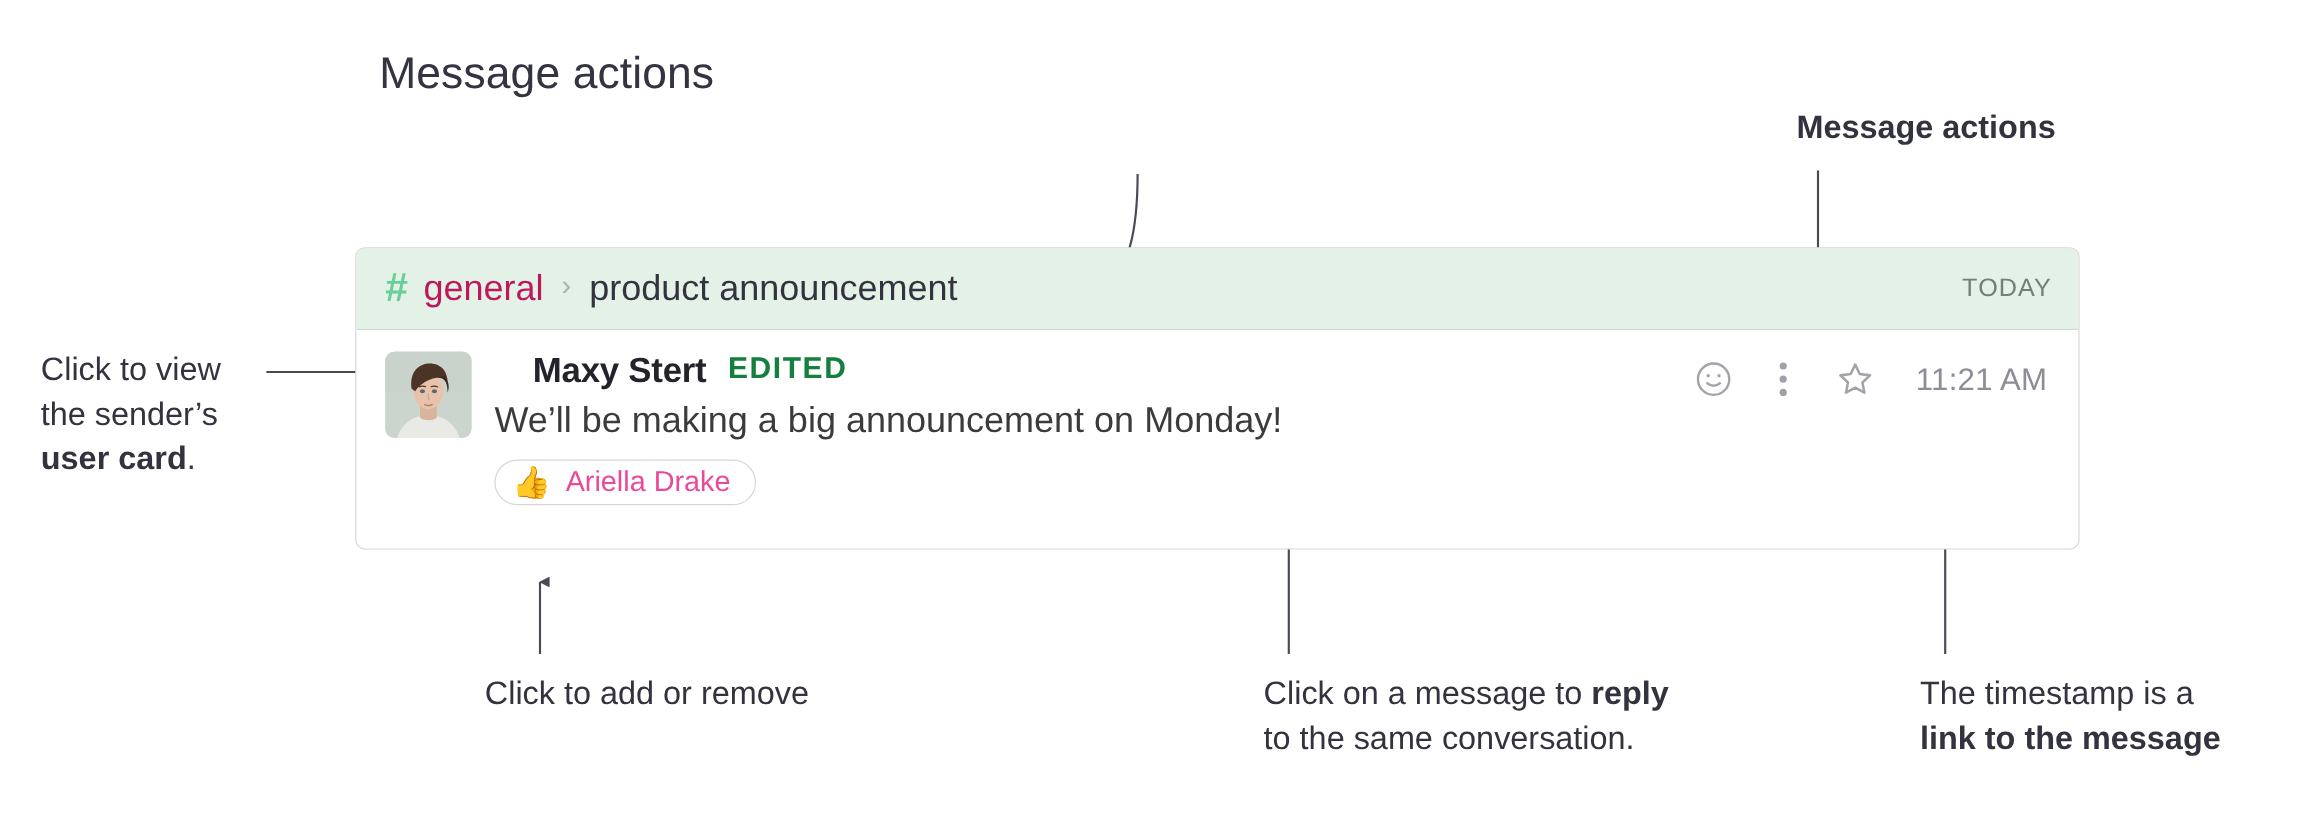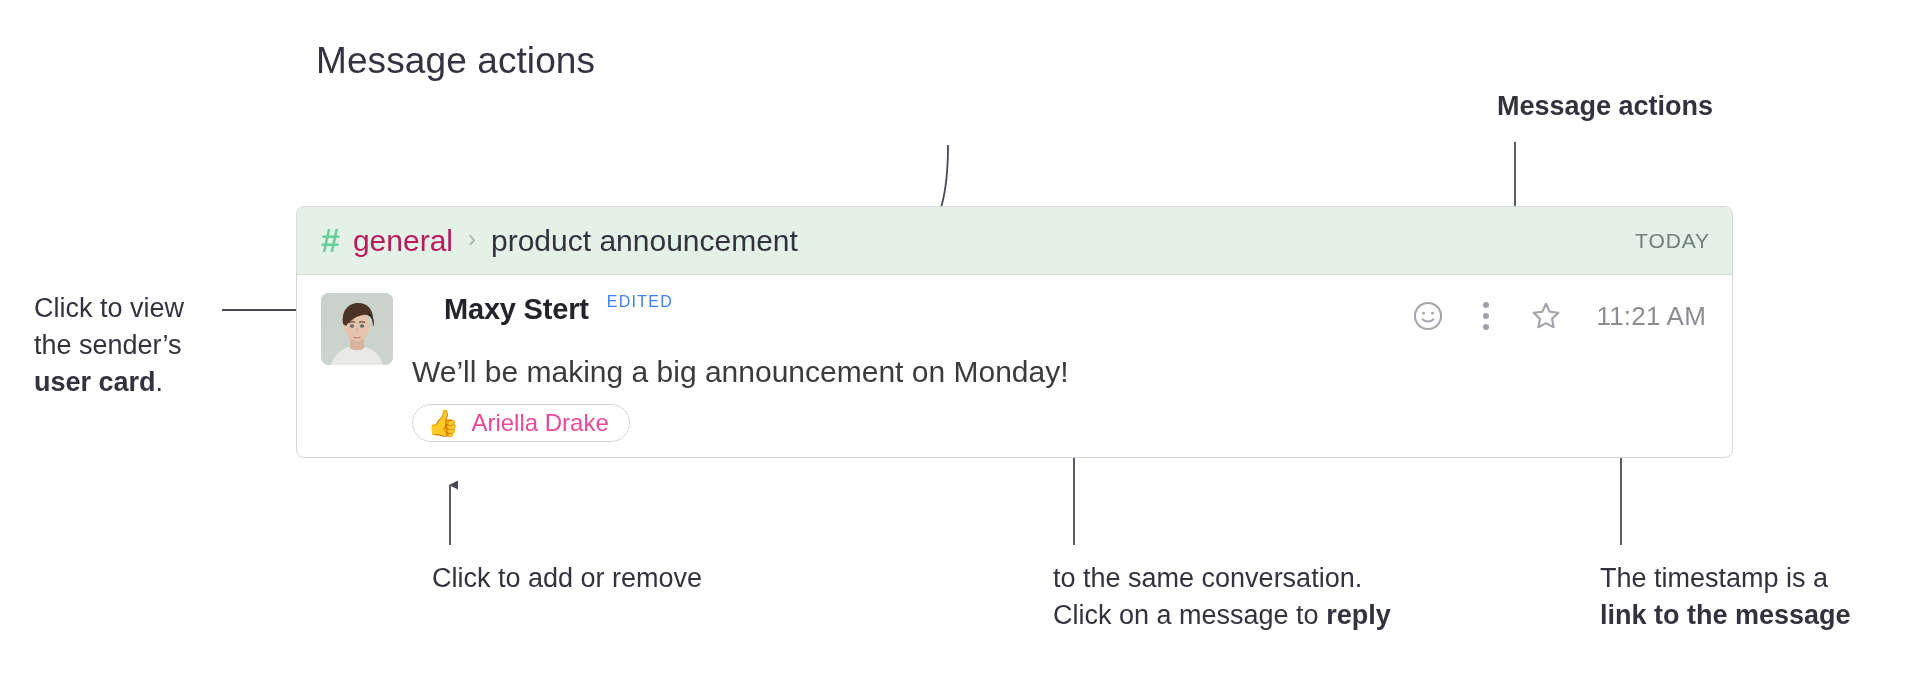--- a/index.html
+++ b/index.html
@@ -35,21 +35,21 @@
     font-size: 27px;
     line-height: 37px;
     color: #33333f;
     white-space: nowrap;
   }
   .annot b { font-weight: 700; }
 
   #annot-edit-history { left: 935px; top: 88px; }
   #annot-actions-menu { left: 1497px; top: 88px; }
   #annot-user-card    { left: 34px;  top: 290px; }
-  #annot-reactions    { left: 432px; top: 560px; }
+  #annot-reactions    { left: 404px; top: 560px; }
   #annot-reply        { left: 1053px;top: 560px; }
   #annot-timestamp    { left: 1600px;top: 560px; }
 
   
   #connectors {
     position: absolute;
     left: 0; top: 0;
     width: 1924px;
     height: 696px;
     pointer-events: none;
@@ -139,27 +139,27 @@
     margin-left: 32px;
   }
   .sender-name {
     font-size: 29px;
     font-weight: 700;
     color: #23232b;
     letter-spacing: -0.2px;
   }
   .edited-tag {
     margin-left: 18px;
-    font-size: 16px;
+    font-size: 25px;
     letter-spacing: 1.3px;
-    color: #3b82f6;
-    font-weight: 400;
+    color: #15803d;
+    font-weight: 700;
   }
   .msg-text {
-    margin-top: 21px;
+    margin-top: 0;
     font-size: 30px;
     color: #3b3b3b;
     font-weight: 400;
     line-height: 40px;
   }
 
   
   .reactions { margin-top: 12px; }
   .reaction-pill {
     display: inline-flex;
@@ -224,22 +224,22 @@
   <div>Click to view</div>
   <div>the sender’s</div>
   <div><b>user card</b><span>.</span></div>
 </div>
 
 <div class="annot" id="annot-reactions">
   <div>Click to add or remove</div>
 </div>
 
 <div class="annot" id="annot-reply">
+  <div><span>Click on a message to </span><b>reply</b></div>
   <div>to the same conversation.</div>
-  <div><span>Click on a message to </span><b>reply</b></div>
 </div>
 
 <div class="annot" id="annot-timestamp">
   <div>The timestamp is a</div>
   <div><b>link to the message</b></div>
 </div>
 
 <svg id="connectors" viewBox="0 0 1924 696" xmlns="http://www.w3.org/2000/svg">
   <defs>
     <marker id="arrowL" markerWidth="9" markerHeight="9" refX="8" refY="4.5" orient="auto" markerUnits="userSpaceOnUse">

